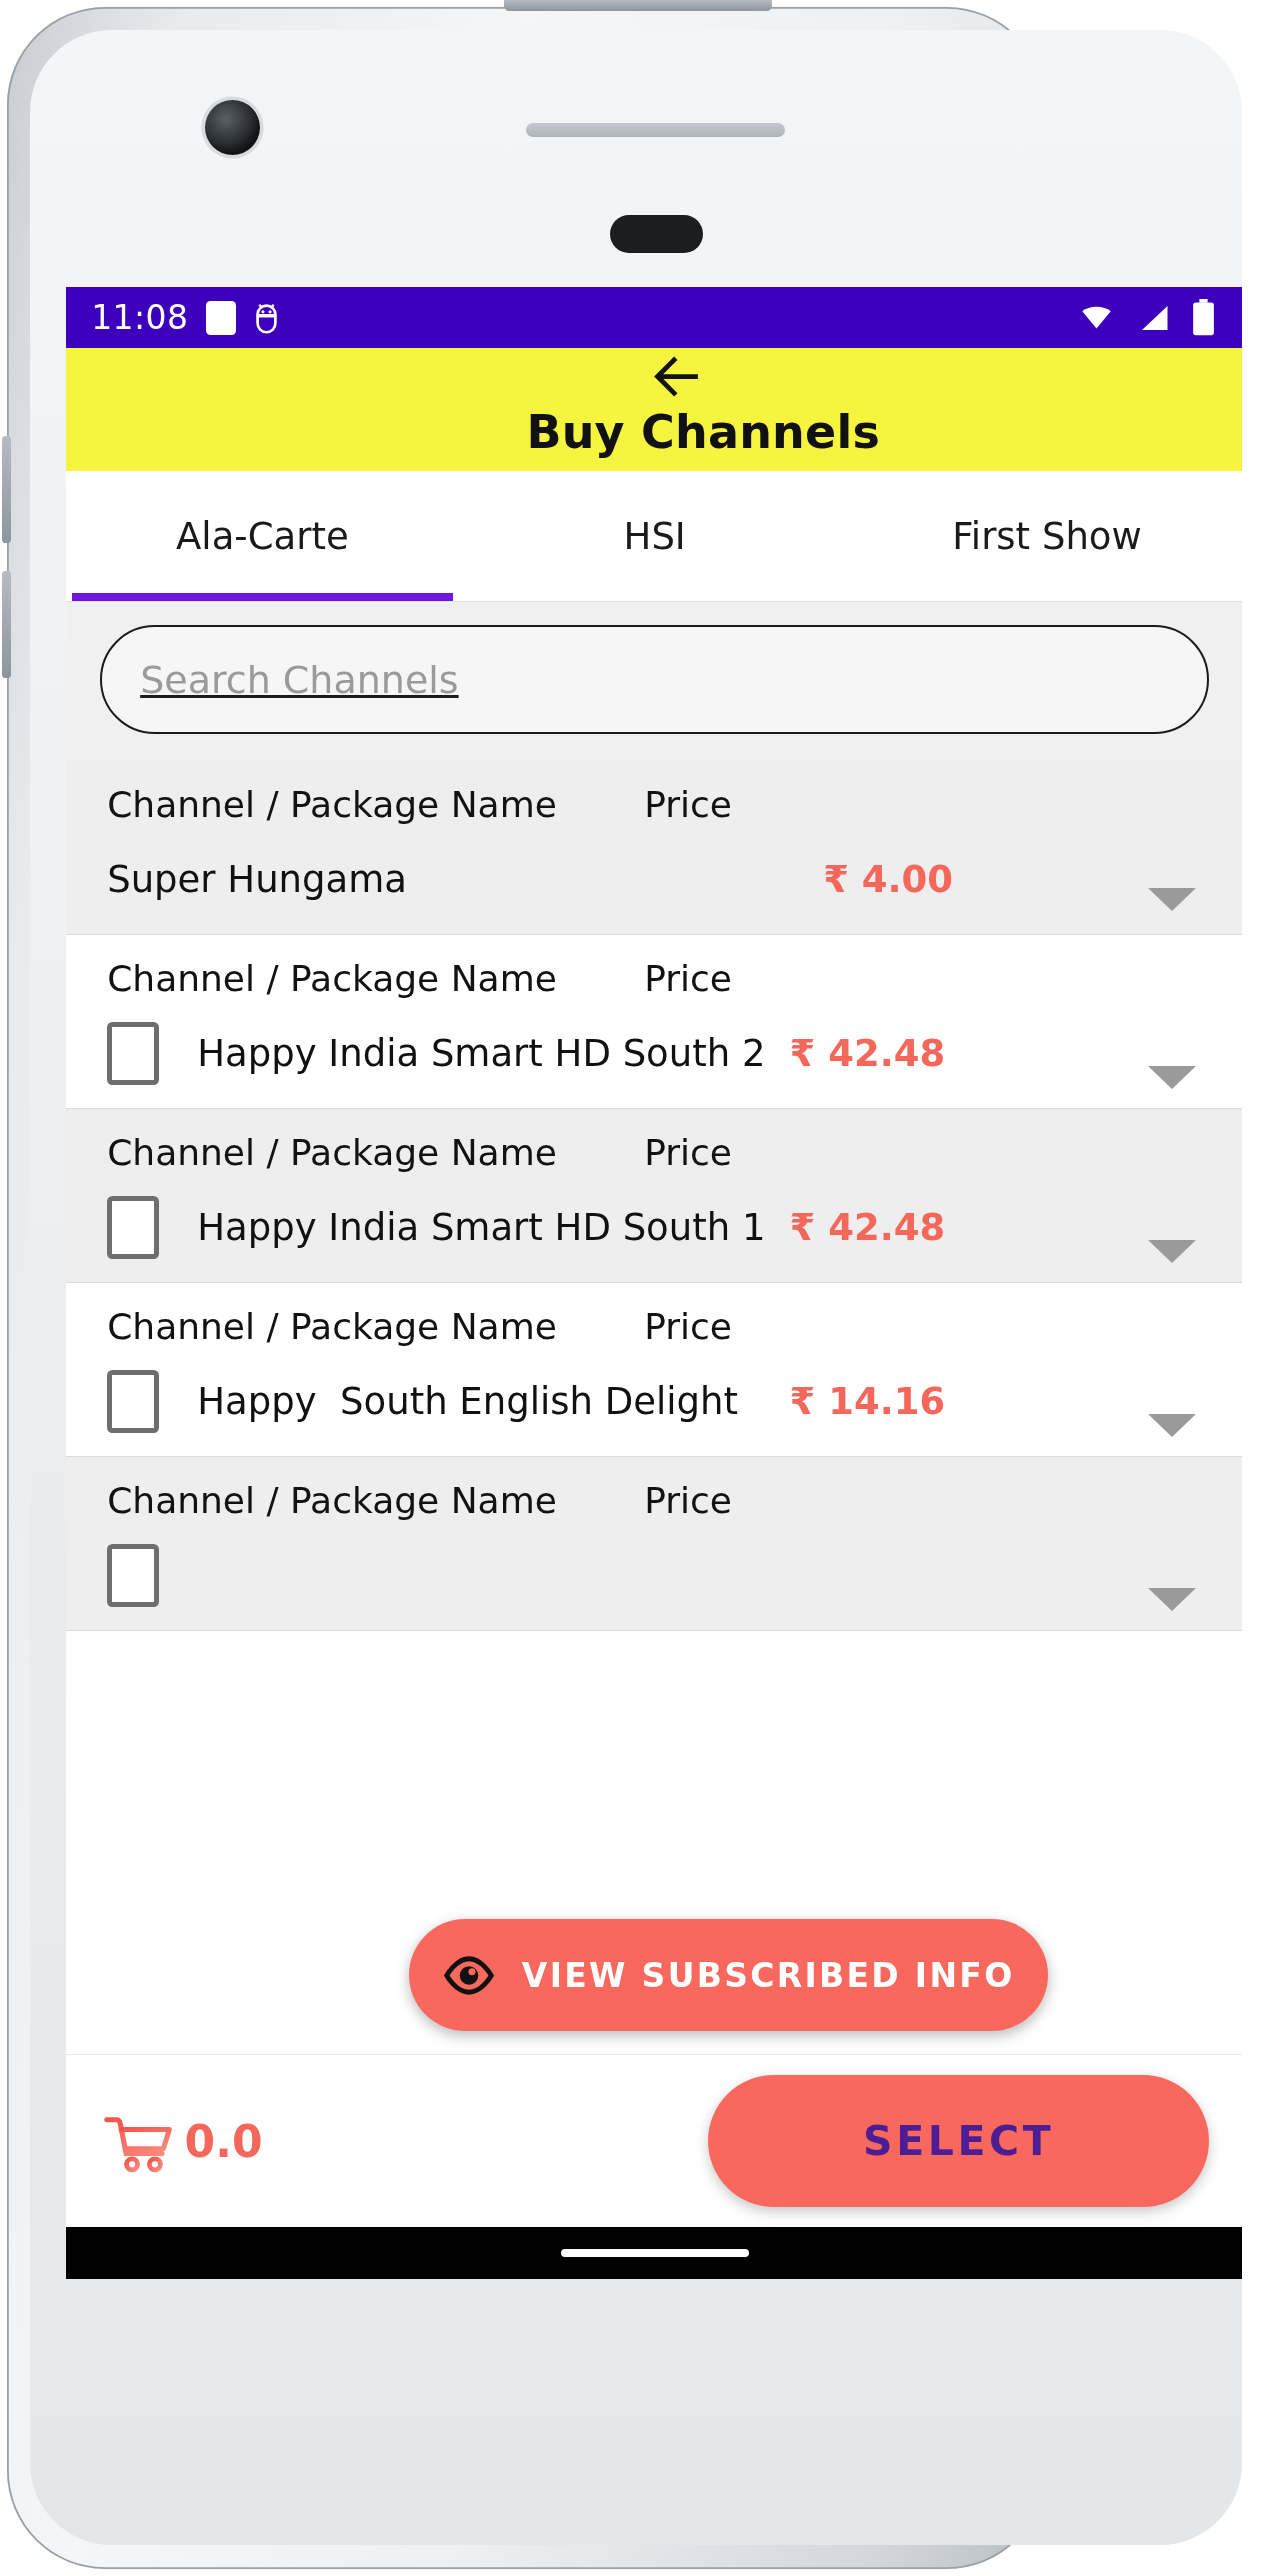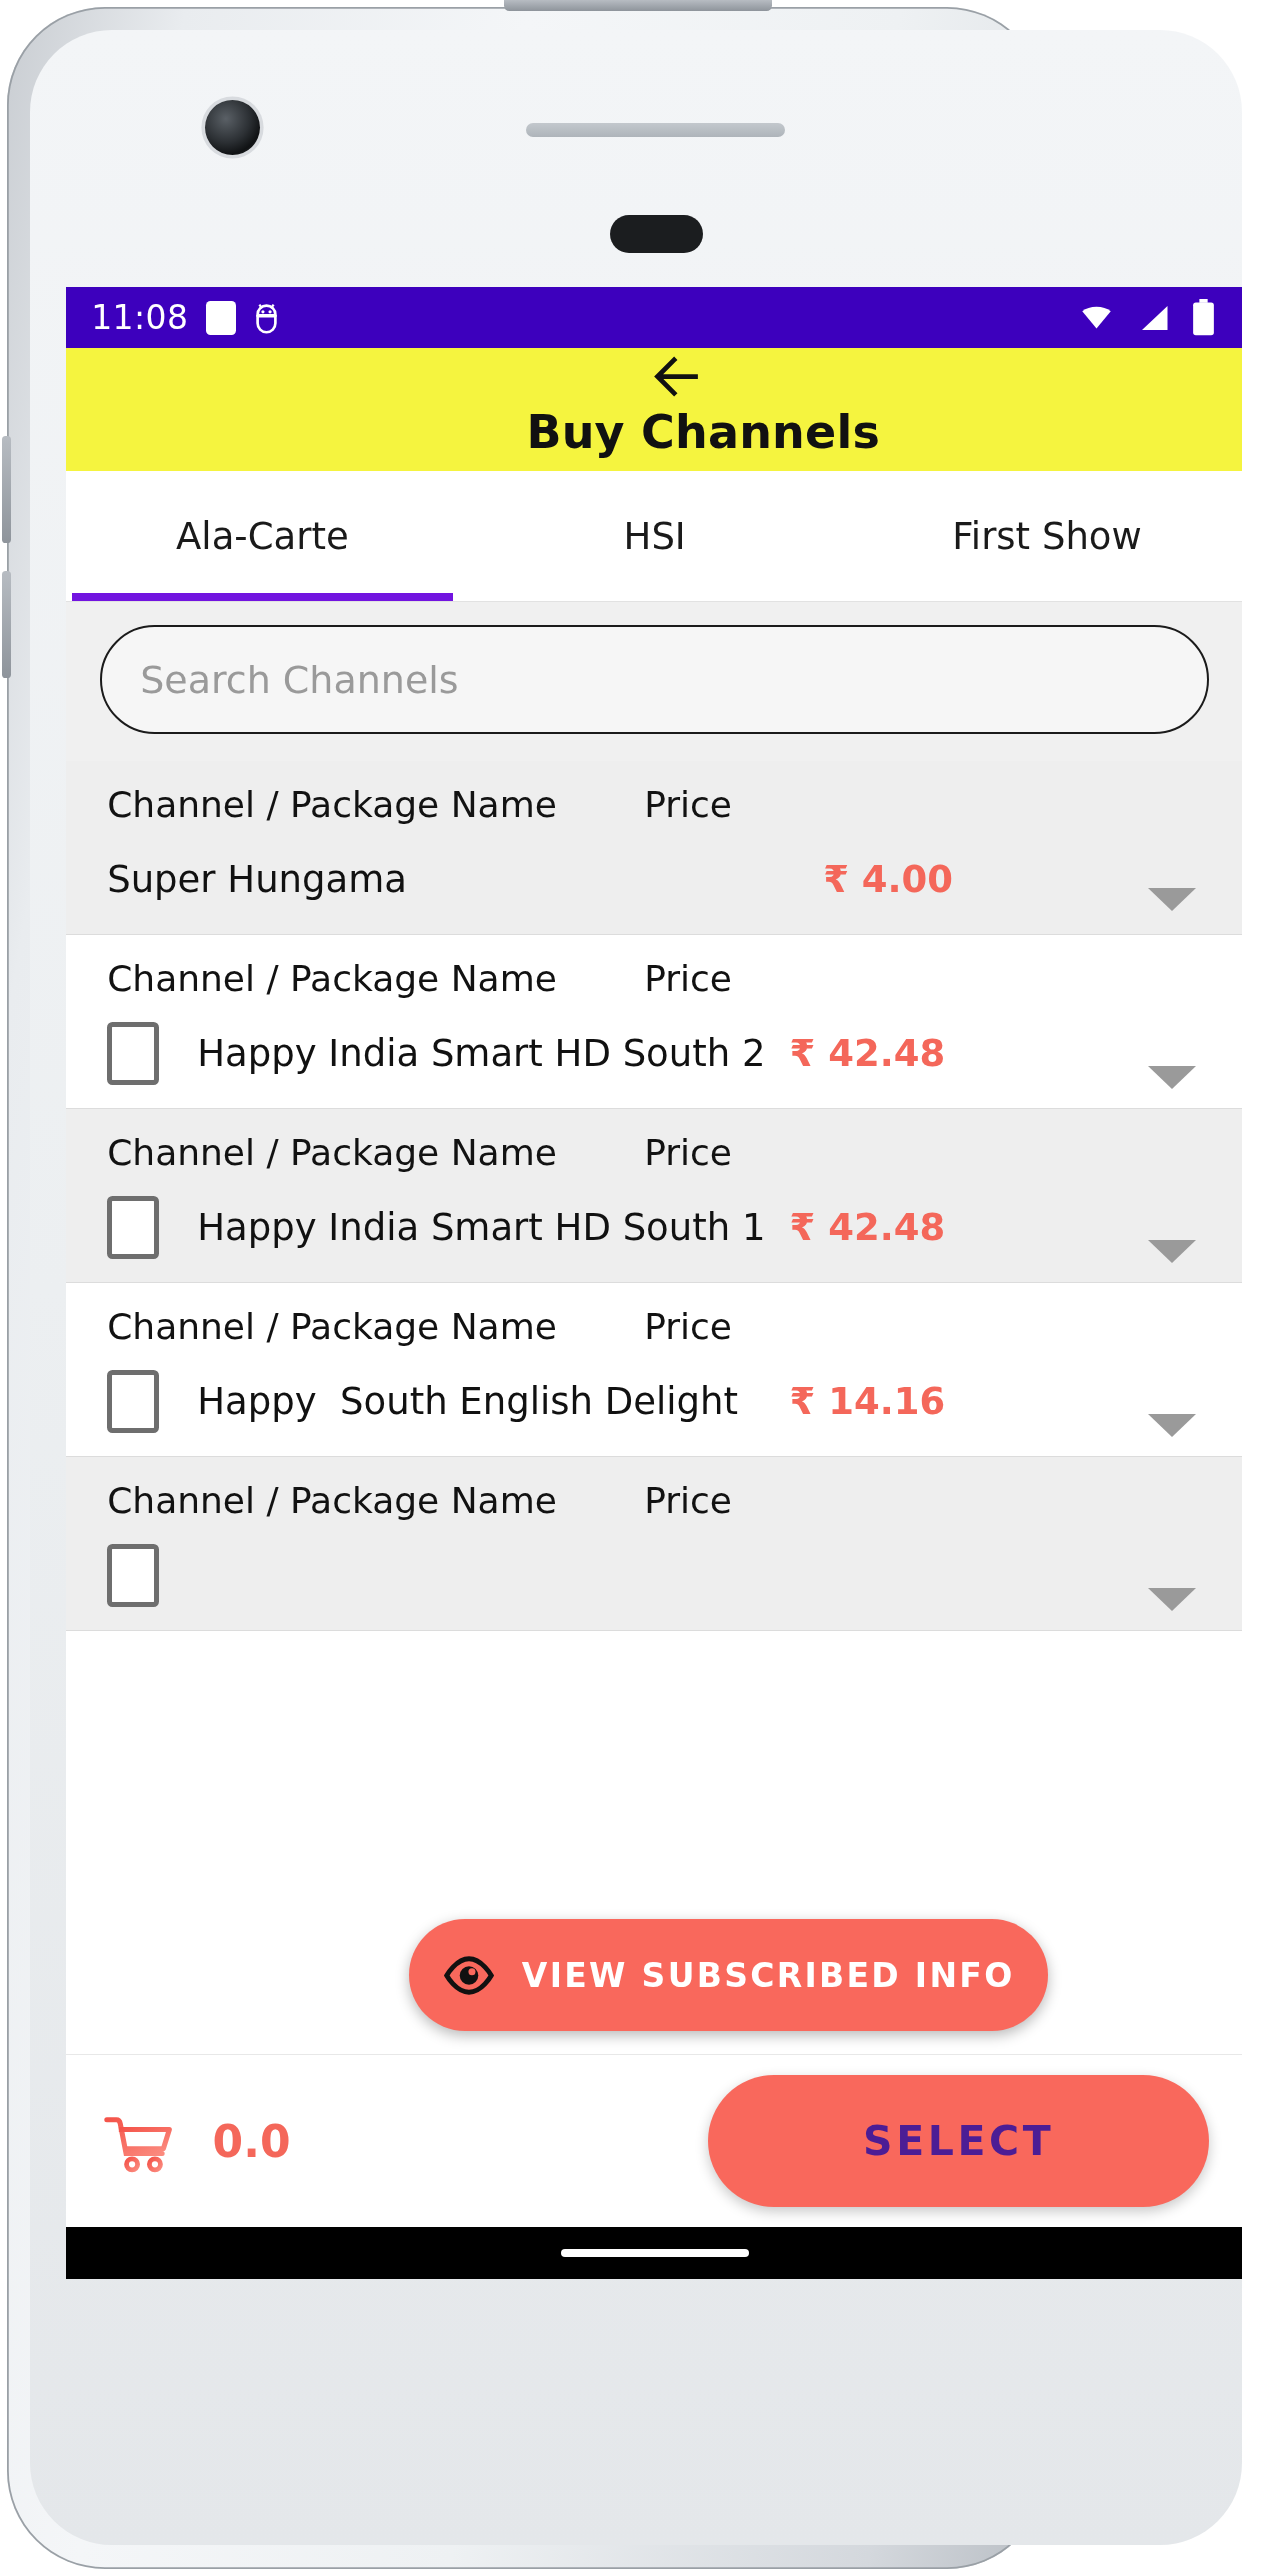--- a/index.html
+++ b/index.html
@@ -168,20 +168,21 @@
     padding: 0 38px;
   }
   .search-box input {
     border: none;
     outline: none;
     background: transparent;
     font-size: 38px;
     color: #1b1b1b;
     width: 100%;
     font-family: "DejaVu Sans", sans-serif;
+    text-decoration: underline;
   }
   .search-box input::placeholder { color: #9a9a9a; }
 
   
   .list { background:#ef4444; }
   .card {
     position: relative;
     padding: 23px 39px 23px 41px;
     border-bottom: 0.9px solid #dcdcdc;
   }
@@ -283,21 +284,20 @@
     padding: 0 34px 0 36px;
     z-index: 40;
     box-shadow: 0 -0.9px 0 #e6e6e6;
   }
   .cart-block { display:flex; align-items:center; gap: 5.4px; }
   .cart-amount {
     font-size: 44px;
     font-weight: 700;
     color: #f4675a;
     font-family: "DejaVu Sans", sans-serif;
-    margin-left: 28px;
   }
   .select-btn {
     margin-left: auto;
     width: 501px;
     height: 132px;
     border-radius: 70px;
     background: #f9685c;
     color: #4c1d95;
     font-size: 41px;
     font-weight: 700;

